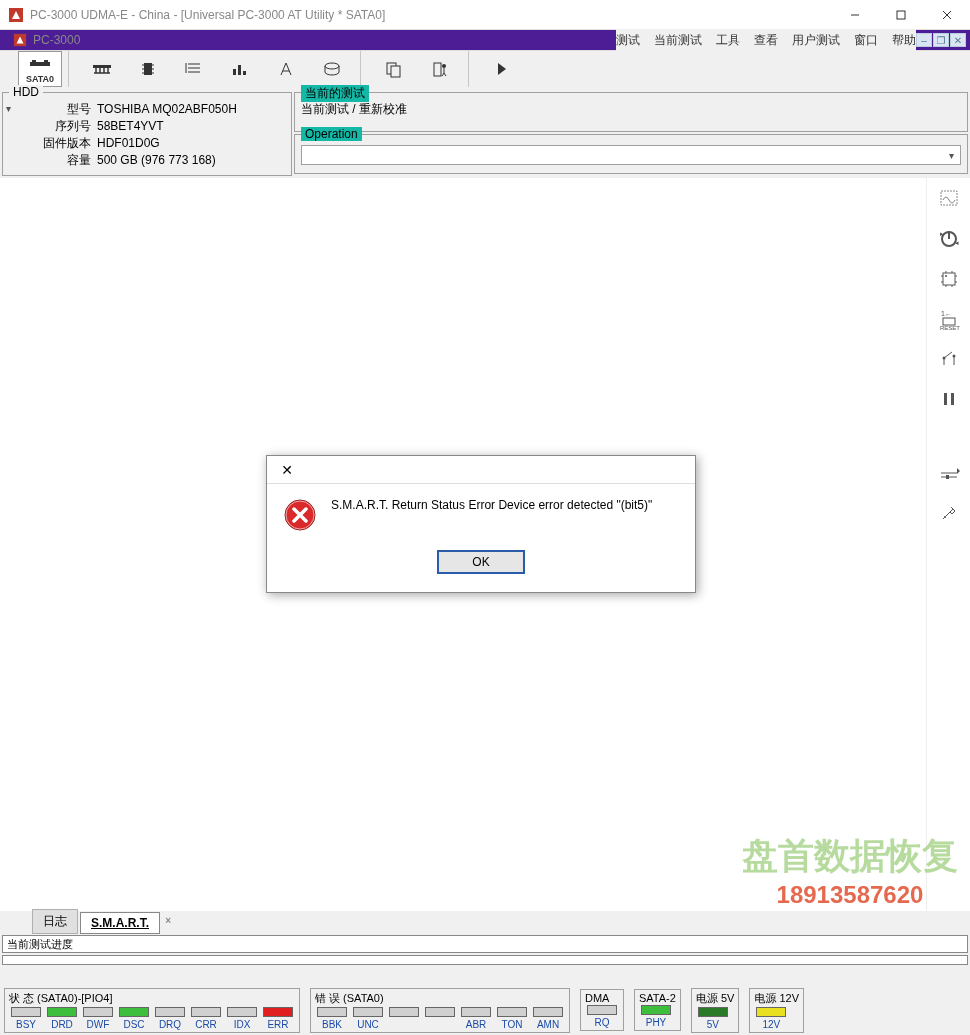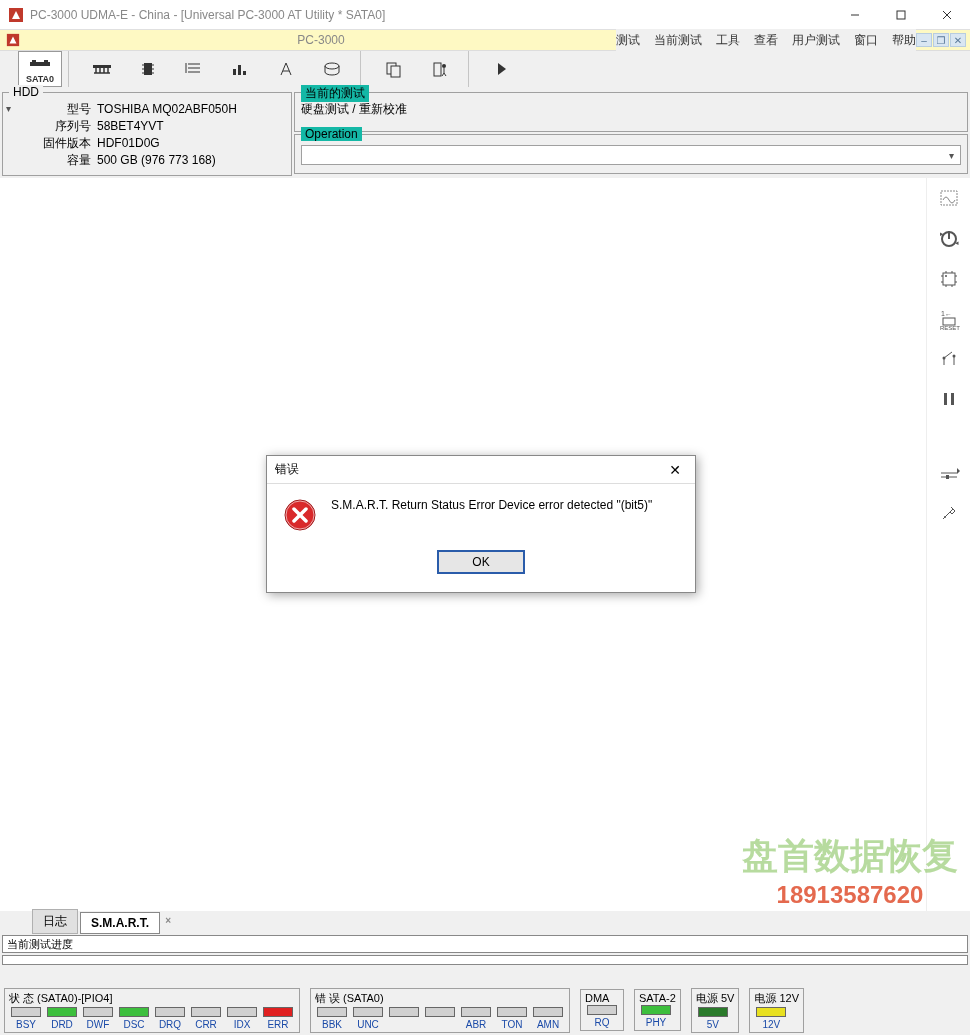--- a/index.html
+++ b/index.html
@@ -4,21 +4,21 @@
 <style>
 * { box-sizing: border-box; margin: 0; padding: 0; font-family: "Segoe UI", "Microsoft YaHei", sans-serif; }
 body { width: 970px; height: 1035px; background: #f0f0f0; position: relative; overflow: hidden; }
 
 .outer-titlebar { height: 30px; background: #fff; display: flex; align-items: center; border-bottom: 1px solid #e0e0e0; }
 .outer-titlebar .icon-app { width: 16px; height: 16px; margin: 0 6px 0 8px; }
 .outer-titlebar .title { font-size: 12px; color: #888; flex: 1; }
 .window-controls { display: flex; }
 .window-controls .wc { width: 46px; height: 30px; display: flex; align-items: center; justify-content: center; color: #555; font-size: 12px; }
 
-.inner-titlebar { height: 20px; background: #fef9c3; display: flex; align-items: center; padding-left: 6px; text-align: center; }
+.inner-titlebar { height: 20px; background: #4c1d95; display: flex; align-items: center; padding-left: 13px; }
 .inner-titlebar .icon-app { width: 14px; height: 14px; margin-right: 6px; }
 .inner-titlebar .title { font-size: 12px; color: #888; flex: 1; }
 .mdi-controls { display: flex; gap: 1px; padding-right: 4px; }
 .mdi-controls .mdi { width: 16px; height: 14px; background: #d9e6f2; display:flex; align-items:center; justify-content:center; font-size:10px; color:#5a7a9a; border:1px solid #b8cde0;}
 
 .menubar { height: 22px; background: #f0f0f0; display: flex; align-items: center; padding-left: 100px; font-size: 12px; gap: 14px; color: #333; }
 .menubar span { cursor: default; }
 
 .toolbar { height: 40px; background: #f0f0f0; display: flex; align-items: flex-start; padding: 0 18px; gap: 2px; border-top: 1px solid #ddd; }
 .toolbar .tool { width: 44px; height: 36px; display: flex; flex-direction: column; align-items: center; justify-content: center; border: 1px solid transparent; font-size: 14px; color: #333; }
@@ -43,21 +43,21 @@
 .op-drop::after{ content:"▾"; position:absolute; right:6px; font-size:10px; color:#555;}
 
 .main-area { display: flex; height: 733px; background: #fff; position: relative; }
 .canvas { flex: 1; background: #fff; }
 .right-tools { width: 44px; background: #fff; display: flex; flex-direction: column; align-items: center; padding-top: 8px; gap: 14px; border-left: 1px solid #eee;}
 .right-tools .rt { width: 28px; height: 26px; display: flex; align-items:center; justify-content:center; color:#555; }
 .right-tools .rt svg { width:22px; height:22px; }
 
 .tabs-row { height: 22px; display: flex; align-items: end; padding-left: 32px; background: #f0f0f0; font-size: 12px; }
 .tabs-row .tab { padding: 3px 10px; background: #e0e0e0; border: 1px solid #b0b0b0; margin-right: 2px; position:relative; top:1px;}
-.tabs-row .tab.active { background: #fff; font-weight: bold; border:1px solid #888; }
+.tabs-row .tab.active { background: #fff; font-weight: bold; border:1px solid #888;text-decoration:underline; }
 .tabs-row .tab .tx { position:absolute; right:-12px; top:2px; font-size:10px; color:#888;}
 
 .progress-row { height: 18px; background: #fff; border: 1px solid #888; font-size: 11px; padding: 1px 4px; margin: 2px; }
 
 .status-bar { position: absolute; bottom: 0; left: 0; right: 0; height: 50px; background: #f0f0f0; display: flex; align-items: center; padding: 2px 4px; font-size: 11px; gap: 10px; }
 .status-group { border: 1px solid #a0a0a0; padding: 2px 4px 2px 4px; }
 .status-group .g-label { font-size: 11px; margin-bottom: 1px; }
 .leds { display: flex; gap: 2px; }
 .led-col { display: flex; flex-direction: column; align-items: center; width: 34px; }
 .led { width: 30px; height: 10px; border: 1px solid #666; }
@@ -228,21 +228,21 @@
         <div class="val">HDF01D0G</div>
       </div>
     <div class="row">
         <div class="label">容量</div>
         <div class="val">500 GB (976 773 168)</div>
       </div>
   </div>
   <div class="right-panel">
     <div class="fieldset">
       <div class="legend">当前的测试</div>
-      <div class="content">硬盘测试 / 重新校准</div>
+      <div class="content">当前测试 / 重新校准</div>
     </div>
     <div class="fieldset" style="height:40px;">
       <div class="legend">Operation</div>
       <div class="op-drop">
           <span></span>
         </div>
     </div>
   </div>
 </div>
 
@@ -435,21 +435,20 @@
   </div>
 </div>
 
 <div class="watermark">
   <div class="wm1">盘首数据恢复</div>
   <div class="wm2">18913587620</div>
 </div>
 
 <div class="dialog-shadow">
   <div class="dialog-title">
-    <span class="dt-text">错误</span>
     <span class="dt-close">✕</span>
   </div>
   <div class="dialog-body">
     <div class="dialog-row">
       <svg class="err-icon" viewBox="0 0 34 34">
         <circle cx="17" cy="17" r="15" fill="#d9292b" stroke="#9a1c1e" stroke-width="1"></circle>
         <circle cx="17" cy="17" r="14" fill="none" stroke="#fff" stroke-width="1" opacity="0.6"></circle>
         <line x1="11" y1="11" x2="23" y2="23" stroke="#fff" stroke-width="3.5" stroke-linecap="round"></line>
         <line x1="23" y1="11" x2="11" y2="23" stroke="#fff" stroke-width="3.5" stroke-linecap="round"></line>
       </svg>

